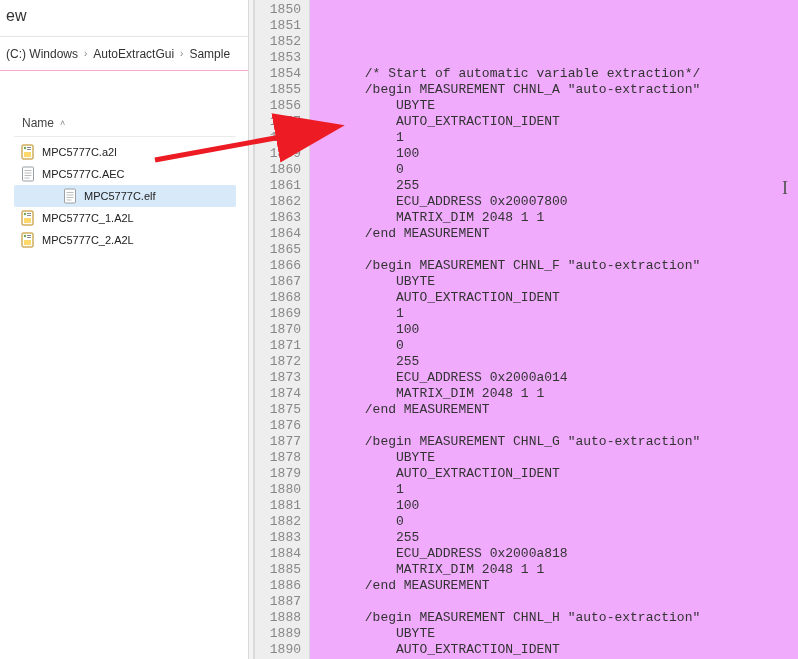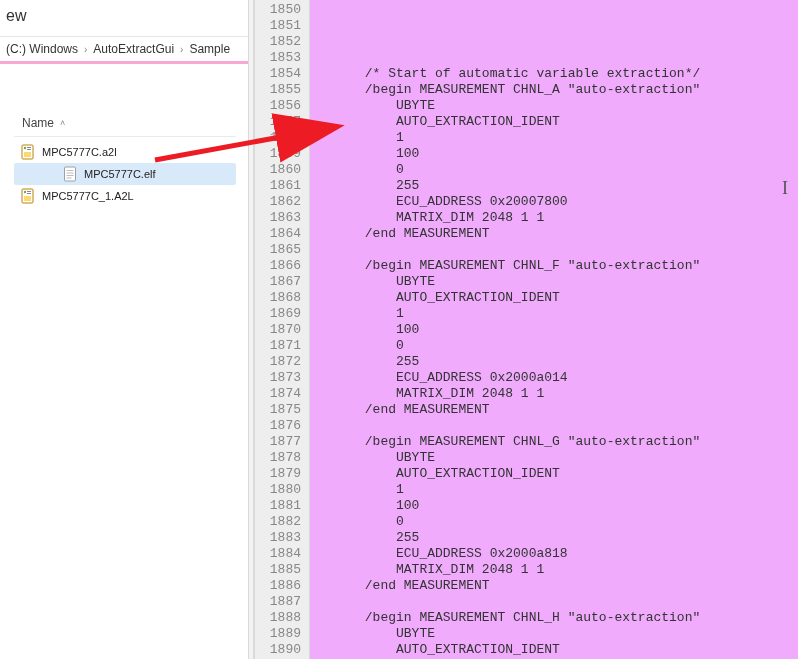--- a/index.html
+++ b/index.html
@@ -24,26 +24,26 @@
     left: 0; top: 5px;
     color: #333;
     font-size: 16px;
     padding: 2px 6px;
   }
   .breadcrumb {
     position: absolute;
     top: 36px;
     left: 0;
     width: 248px;
-    height: 28px;
+    height: 35px;
     display: flex;
     align-items: center;
     padding-left: 4px;
     border-top: 1px solid #e5e5e5;
-    border-bottom: 3px solid #f9a8d4;
+    border-bottom: 1px solid #f9a8d4;
     color: #333;
     font-size: 12px;
     gap: 4px;
     white-space: nowrap;
     overflow: hidden;
   }
   .breadcrumb .sep { color: #888; font-size: 10px; }
   .breadcrumb .crumb { padding: 1px 2px; }
   .filelist {
     position: absolute;
@@ -161,43 +161,67 @@
             <svg width="16" height="16" viewBox="0 0 16 16">
               <rect x="2" y="1" width="11" height="14" rx="1" fill="#fff" stroke="#b8860b" stroke-width="1"></rect>
               <rect x="4" y="8" width="7" height="5" fill="#ffd86b"></rect>
               <circle cx="5" cy="4" r="1.2" fill="#6aa84f"></circle>
               <rect x="7" y="3" width="4" height="1" fill="#888"></rect>
               <rect x="7" y="5" width="4" height="1" fill="#888"></rect>
             </svg>
           </span>
           <span class="file-name">MPC5777C.a2l</span>
         </div>
-        <div class="file-row selected">
+        <div class="file-row">
           <span class="file-icon">
             <svg width="16" height="16" viewBox="0 0 16 16">
               <rect x="2.5" y="1" width="11" height="14" rx="1" fill="#fff" stroke="#9aa0a6" stroke-width="1"></rect>
               <rect x="4.5" y="4" width="7" height="1" fill="#bdbdbd"></rect>
               <rect x="4.5" y="6.5" width="7" height="1" fill="#bdbdbd"></rect>
               <rect x="4.5" y="9" width="7" height="1" fill="#bdbdbd"></rect>
               <rect x="4.5" y="11.5" width="5" height="1" fill="#bdbdbd"></rect>
             </svg>
           </span>
+          <span class="file-name">MPC5777C.AEC</span>
+        </div>
+        <div class="file-row selected">
+          <span class="file-icon">
+            <svg width="16" height="16" viewBox="0 0 16 16">
+              <rect x="2.5" y="1" width="11" height="14" rx="1" fill="#fff" stroke="#9aa0a6" stroke-width="1"></rect>
+              <rect x="4.5" y="4" width="7" height="1" fill="#bdbdbd"></rect>
+              <rect x="4.5" y="6.5" width="7" height="1" fill="#bdbdbd"></rect>
+              <rect x="4.5" y="9" width="7" height="1" fill="#bdbdbd"></rect>
+              <rect x="4.5" y="11.5" width="5" height="1" fill="#bdbdbd"></rect>
+            </svg>
+          </span>
           <span class="file-name">MPC5777C.elf</span>
         </div>
         <div class="file-row">
           <span class="file-icon">
             <svg width="16" height="16" viewBox="0 0 16 16">
               <rect x="2" y="1" width="11" height="14" rx="1" fill="#fff" stroke="#b8860b" stroke-width="1"></rect>
               <rect x="4" y="8" width="7" height="5" fill="#ffd86b"></rect>
               <circle cx="5" cy="4" r="1.2" fill="#6aa84f"></circle>
               <rect x="7" y="3" width="4" height="1" fill="#888"></rect>
               <rect x="7" y="5" width="4" height="1" fill="#888"></rect>
             </svg>
           </span>
           <span class="file-name">MPC5777C_1.A2L</span>
+        </div>
+        <div class="file-row">
+          <span class="file-icon">
+            <svg width="16" height="16" viewBox="0 0 16 16">
+              <rect x="2" y="1" width="11" height="14" rx="1" fill="#fff" stroke="#b8860b" stroke-width="1"></rect>
+              <rect x="4" y="8" width="7" height="5" fill="#ffd86b"></rect>
+              <circle cx="5" cy="4" r="1.2" fill="#6aa84f"></circle>
+              <rect x="7" y="3" width="4" height="1" fill="#888"></rect>
+              <rect x="7" y="5" width="4" height="1" fill="#888"></rect>
+            </svg>
+          </span>
+          <span class="file-name">MPC5777C_2.A2L</span>
         </div>
       </div>
   </div>
 </div>
 
 <div class="divider-v"></div>
 
 <div class="editor">
   <div class="gutter" id="gutter">
       <div>1850</div>

